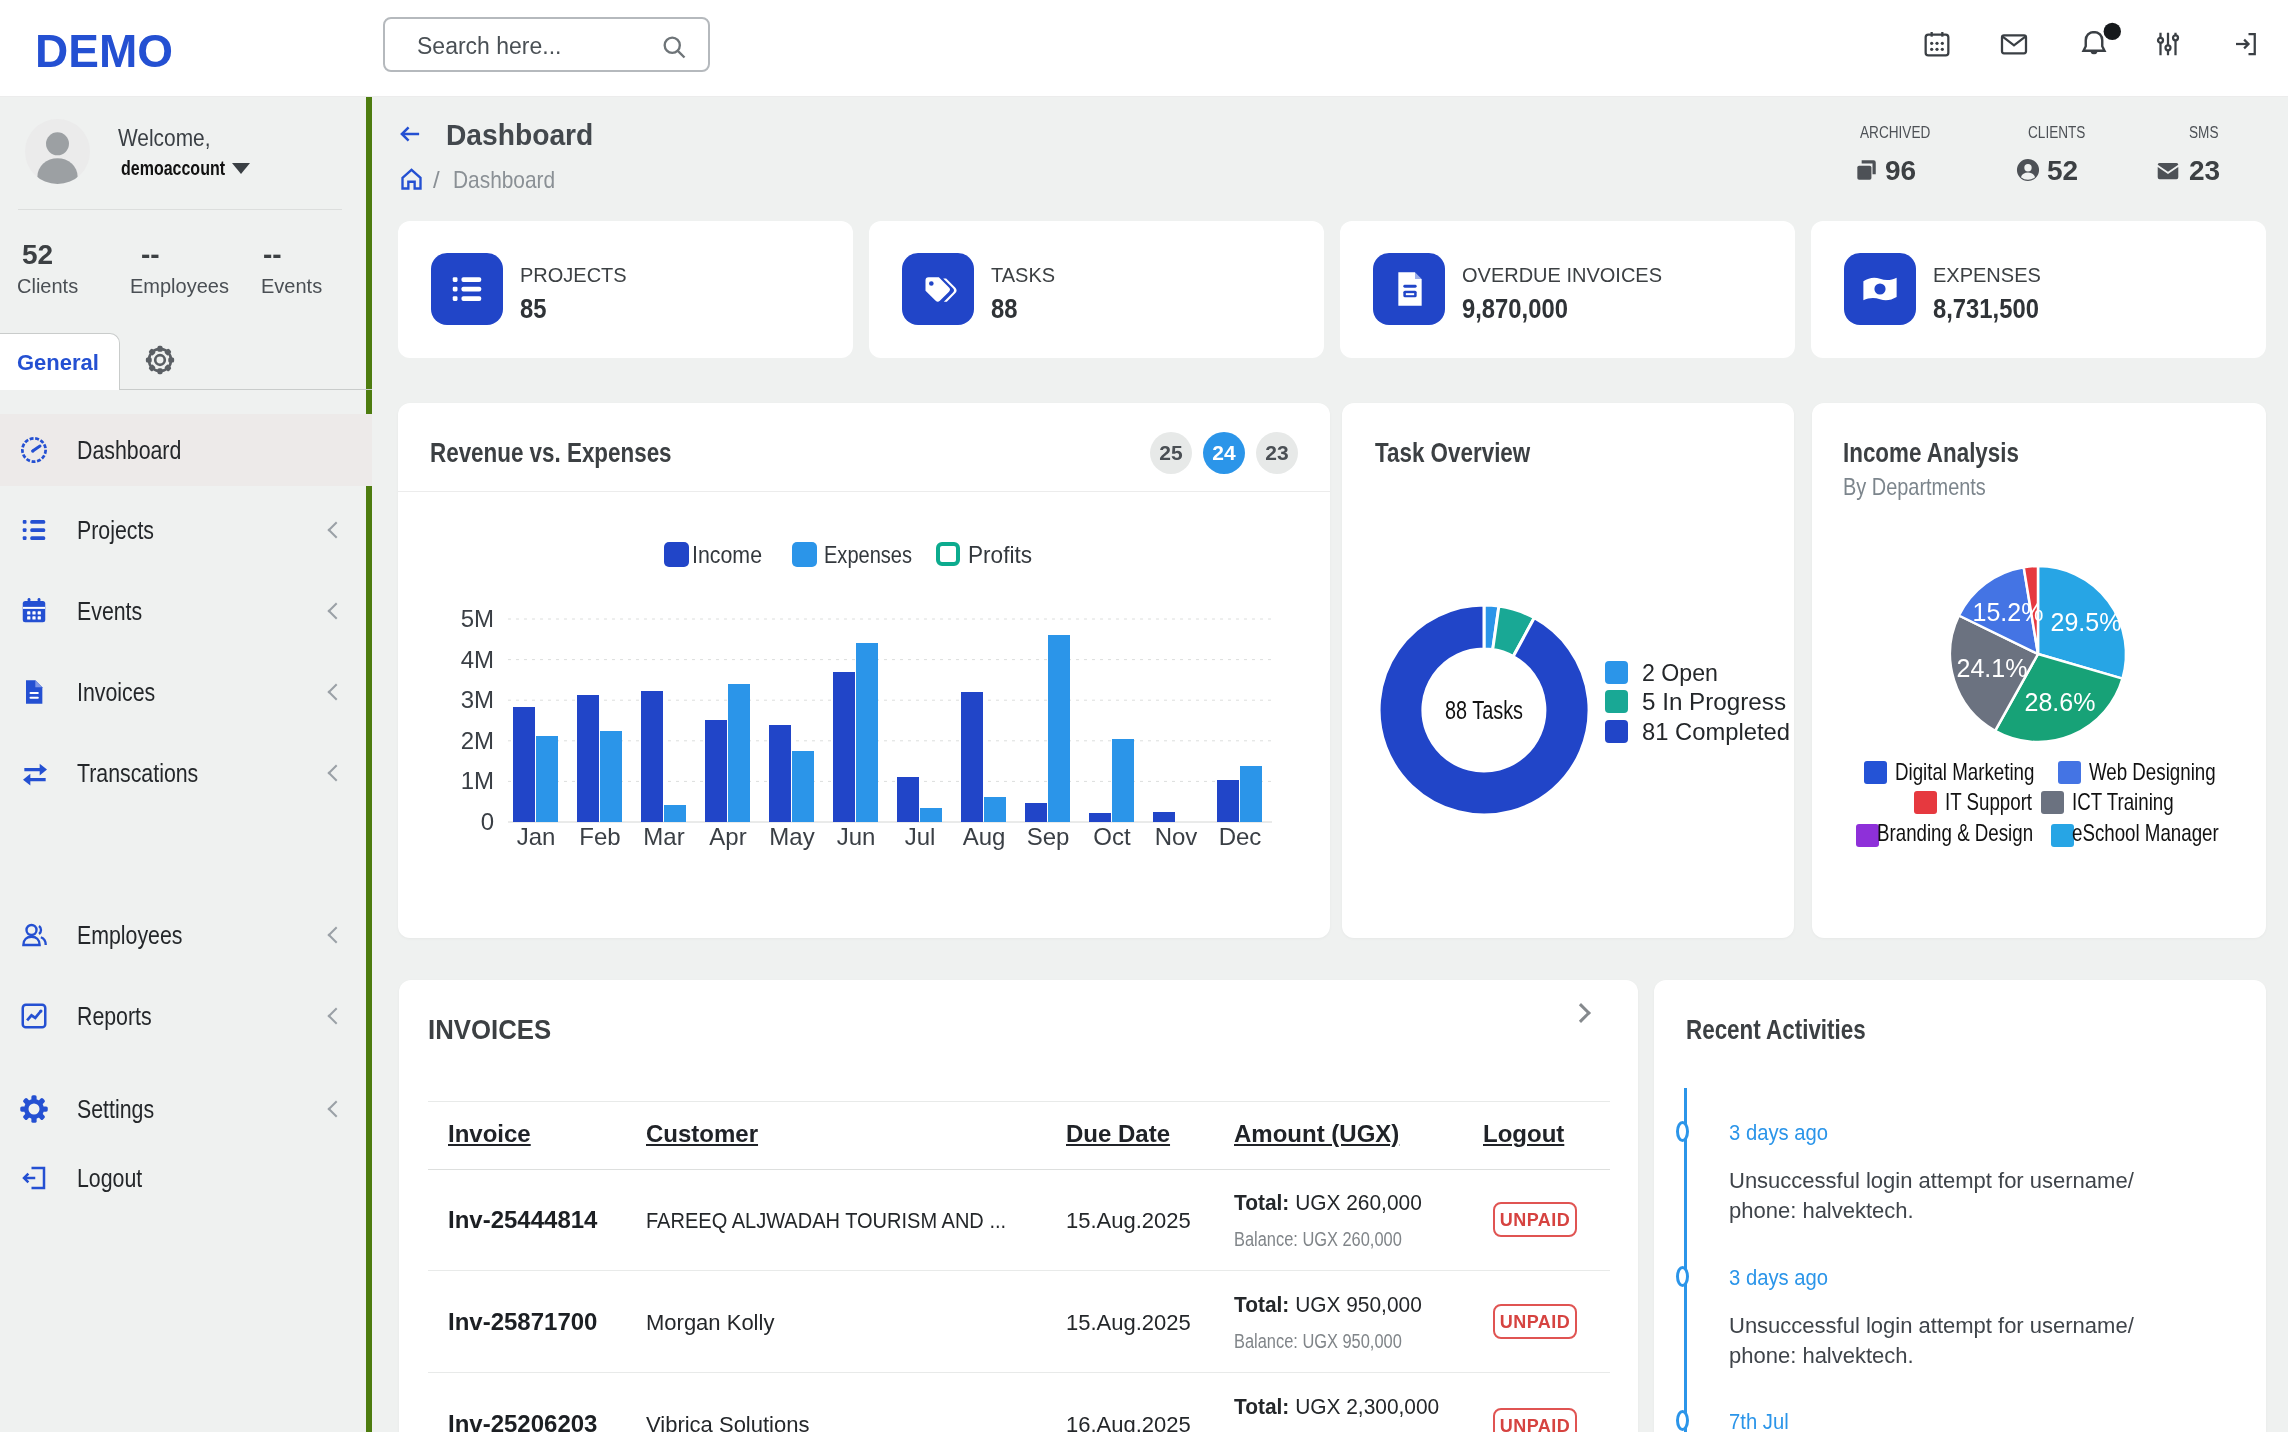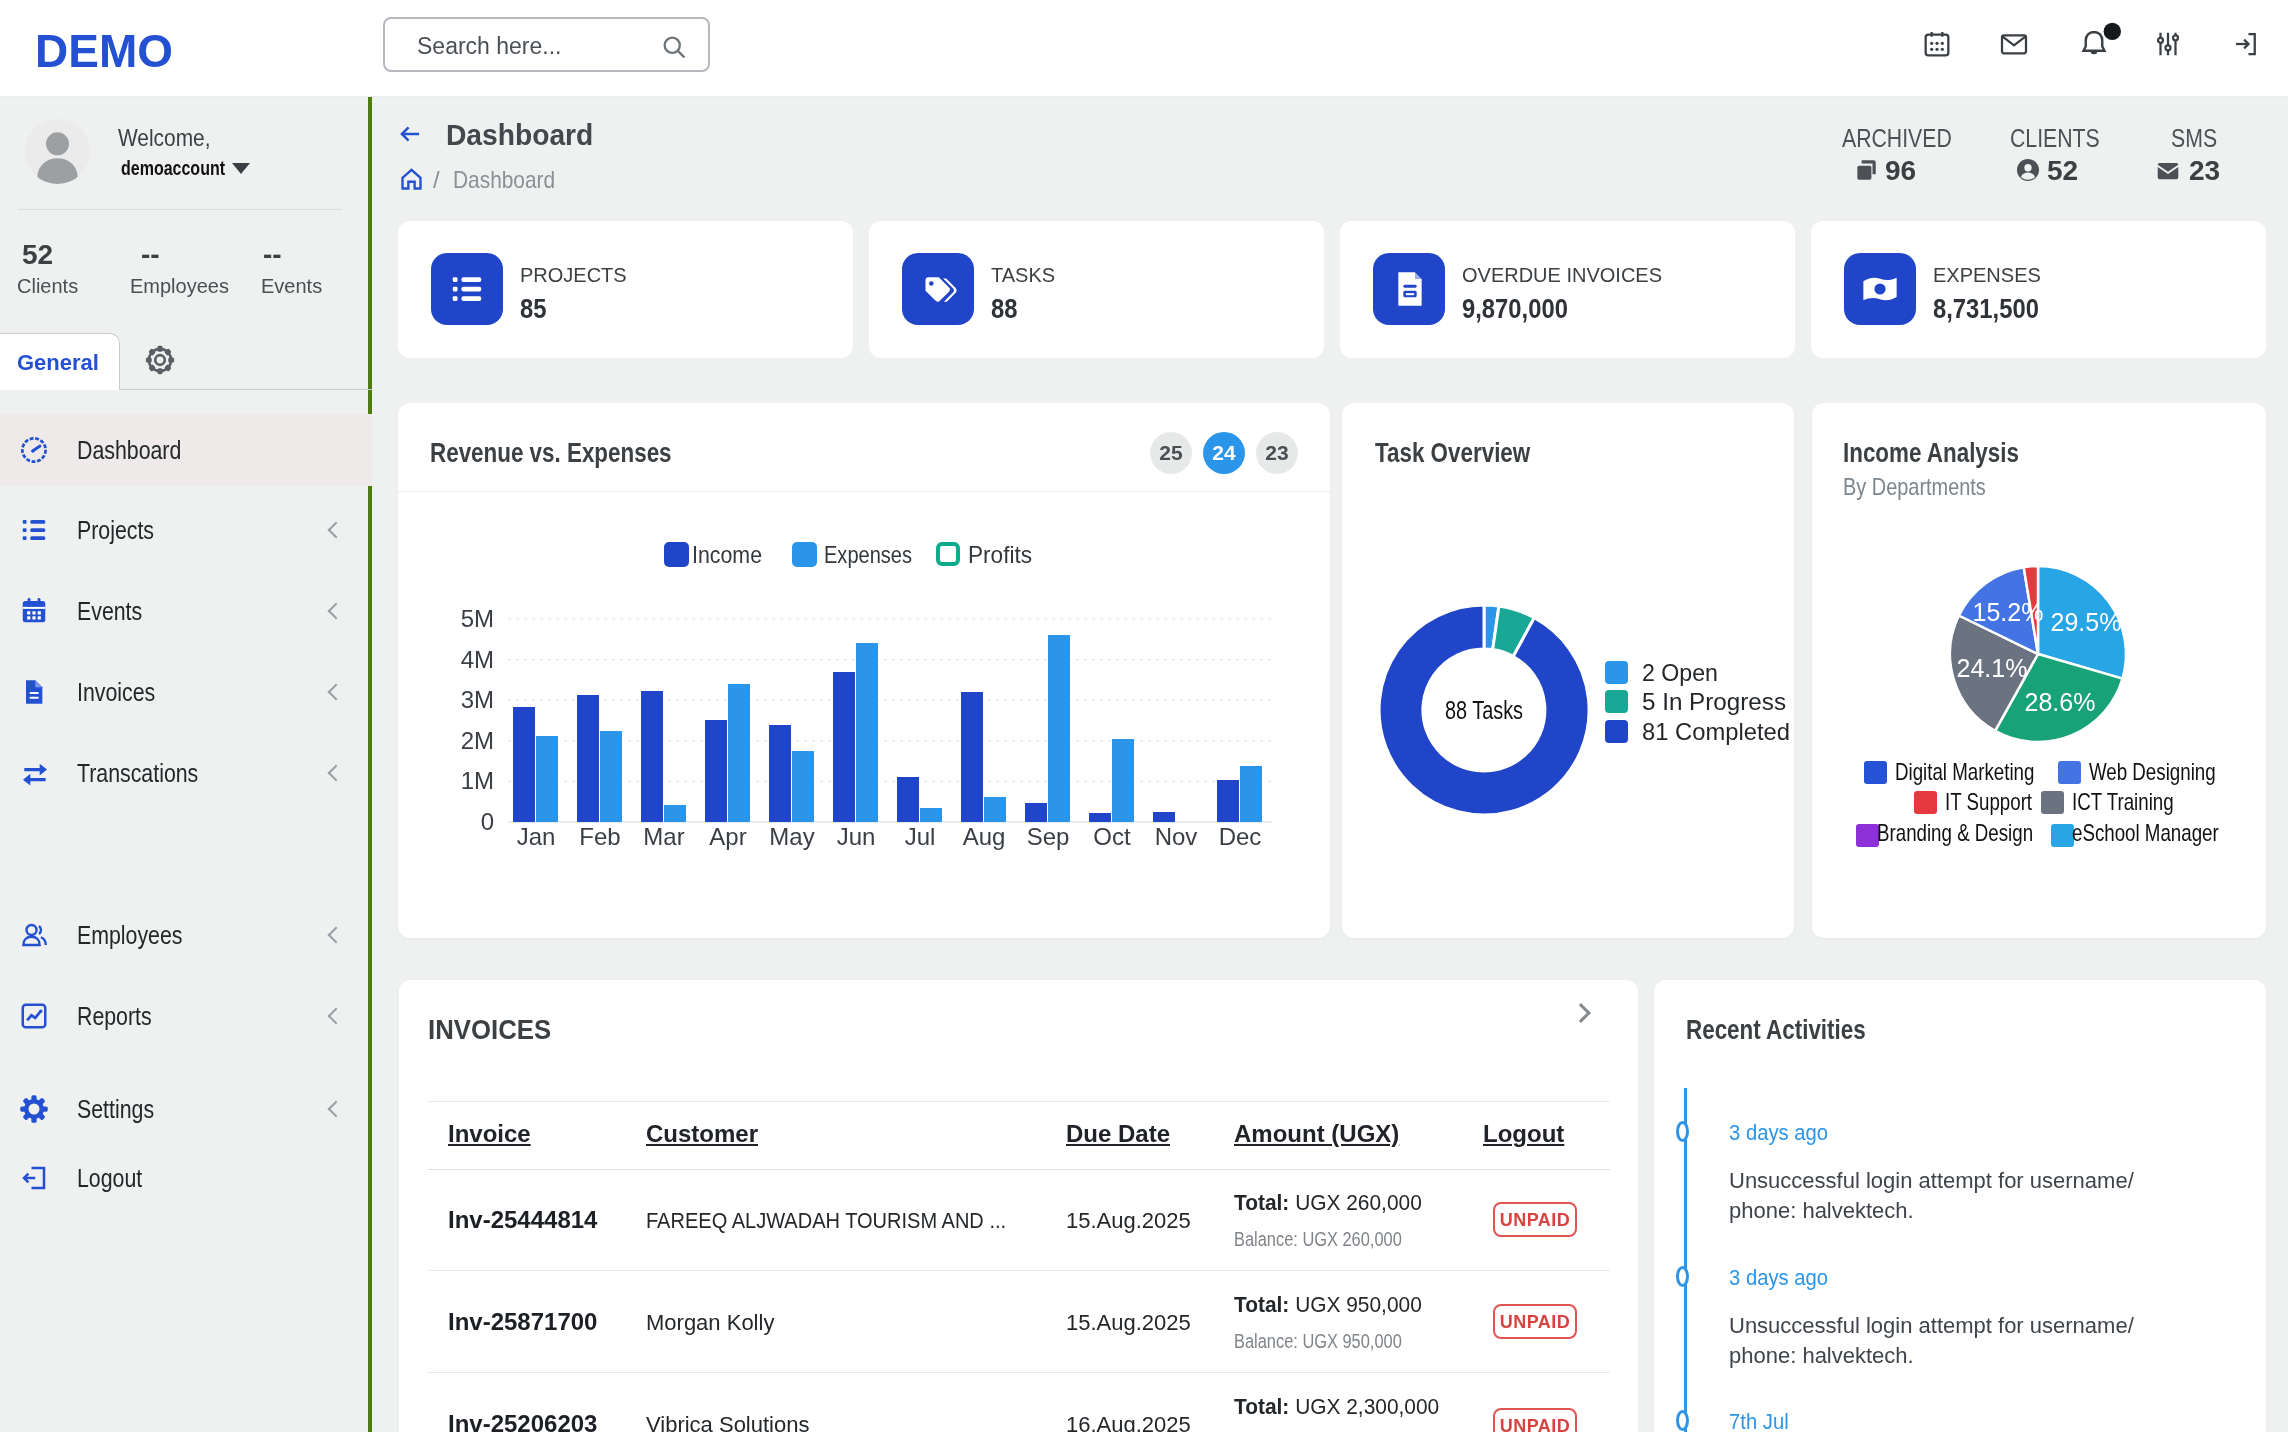--- a/index.html
+++ b/index.html
@@ -10,39 +10,39 @@
 .sq { display:inline-block; transform-origin:0 50%; white-space:nowrap; }
 
 
 #header { position:absolute; left:0; top:0; width:2288px; height:97px; background:#fff; border-bottom:1px solid #ececec; }
 #logo { position:absolute; left:35px; top:24px; font-size:46px; font-weight:bold; color:#2450d2; letter-spacing:0px; }
 #search { position:absolute; left:383px; top:17px; width:327px; height:55px; border:2px solid #b5b9bd; border-radius:8px; background:#fff; }
 #search span { position:absolute; left:32px; top:14px; font-size:23px; color:#4a5055; }
 .hicon { position:absolute; }
 
 
-#sidebar { position:absolute; left:0; top:97px; width:372px; height:1335px; background:#eff1f0; border-right:4px solid #4d7c0f; }
+#sidebar { position:absolute; left:0; top:97px; width:372px; height:1335px; background:#eff1f0; border-right:6px solid #4d7c0f; }
 .welcome { position:absolute; left:118px; top:27px; font-size:24px; color:#3a3f44; }
 .demoacct { position:absolute; left:121px; top:60px; font-size:20px; font-weight:bold; color:#111; }
 .pdivider { position:absolute; left:18px; top:112px; width:324px; height:1px; background:#dcdedd; }
 .statnum { position:absolute; font-size:28px; font-weight:bold; color:#3c4043; top:142px; }
 .statlab { position:absolute; font-size:20px; color:#4a4f54; top:178px; }
 #gentab { position:absolute; left:0; top:236px; width:120px; height:57px; background:#fff; border:1px solid #c9cccb; border-bottom:none; border-left:none; border-radius:0 10px 0 0; }
 #gentab span { position:absolute; left:17px; top:16px; font-size:22px; font-weight:bold; color:#2450d2; }
 #tabline { position:absolute; left:120px; top:292px; width:252px; height:1px; background:#c9cccb; }
 .mitem { position:absolute; left:0; width:372px; height:72px; }
 .mitem .txt { position:absolute; left:77px; top:50%; transform:translateY(-50%) scaleX(0.82); transform-origin:0 50%; font-size:26px; color:#24272a; white-space:nowrap; }
 .mitem .mi { position:absolute; left:19px; top:50%; transform:translateY(-50%); }
 .chev { position:absolute; right:30px; top:50%; width:12px; height:12px; border-left:2.5px solid #9aa0a6; border-bottom:2.5px solid #9aa0a6; transform:translateY(-50%) rotate(45deg); }
 .active-item { background:#edeae9; }
 
 
 #pgtitle { position:absolute; left:446px; top:118px; font-size:30px; font-weight:bold; color:#43484d; transform:scaleX(0.94); transform-origin:0 0; }
 #crumb { position:absolute; left:433px; top:166px; font-size:24px; color:#8a9095; }
-.topstat-lab { position:absolute; top:124px; font-size:25px; color:#4d5156; }
+.topstat-lab { position:absolute; top:124px; font-size:16px; color:#4d5156;margin-left:18px; }
 .topstat-num { position:absolute; top:155px; font-size:28px; font-weight:bold; color:#3c4043; }
 
 
 .scard { position:absolute; top:221px; width:455px; height:137px; background:#fff; border-radius:12px; }
 .sicon { position:absolute; left:33px; top:32px; width:72px; height:72px; background:#2145c8; border-radius:16px; }
 .slab { position:absolute; left:122px; top:43px; font-size:20px; color:#3c4043; }
 .snum { position:absolute; left:122px; top:72px; font-size:28px; font-weight:bold; color:#2f3337; transform:scaleX(0.85); transform-origin:0 0; }
 
 
 .ctitle { position:absolute; font-size:28px; font-weight:bold; color:#3c4043; transform:scaleX(0.80); transform-origin:0 0; white-space:nowrap; }

